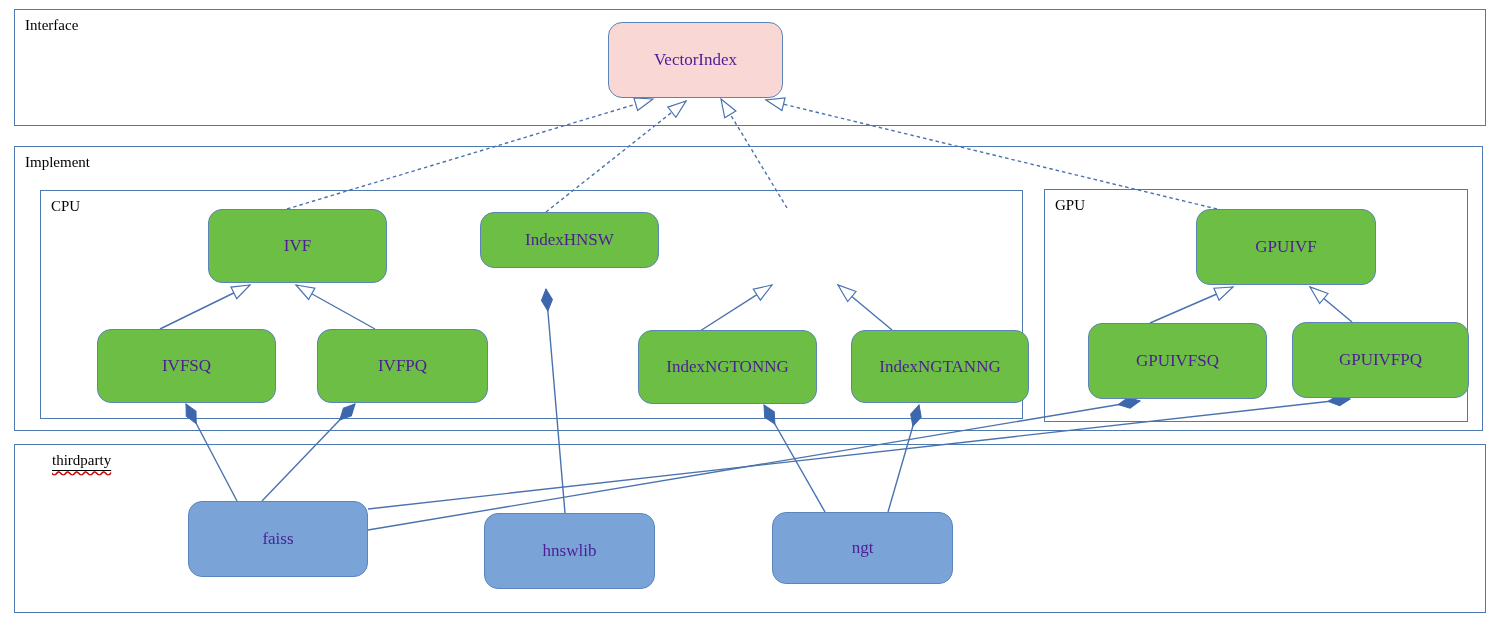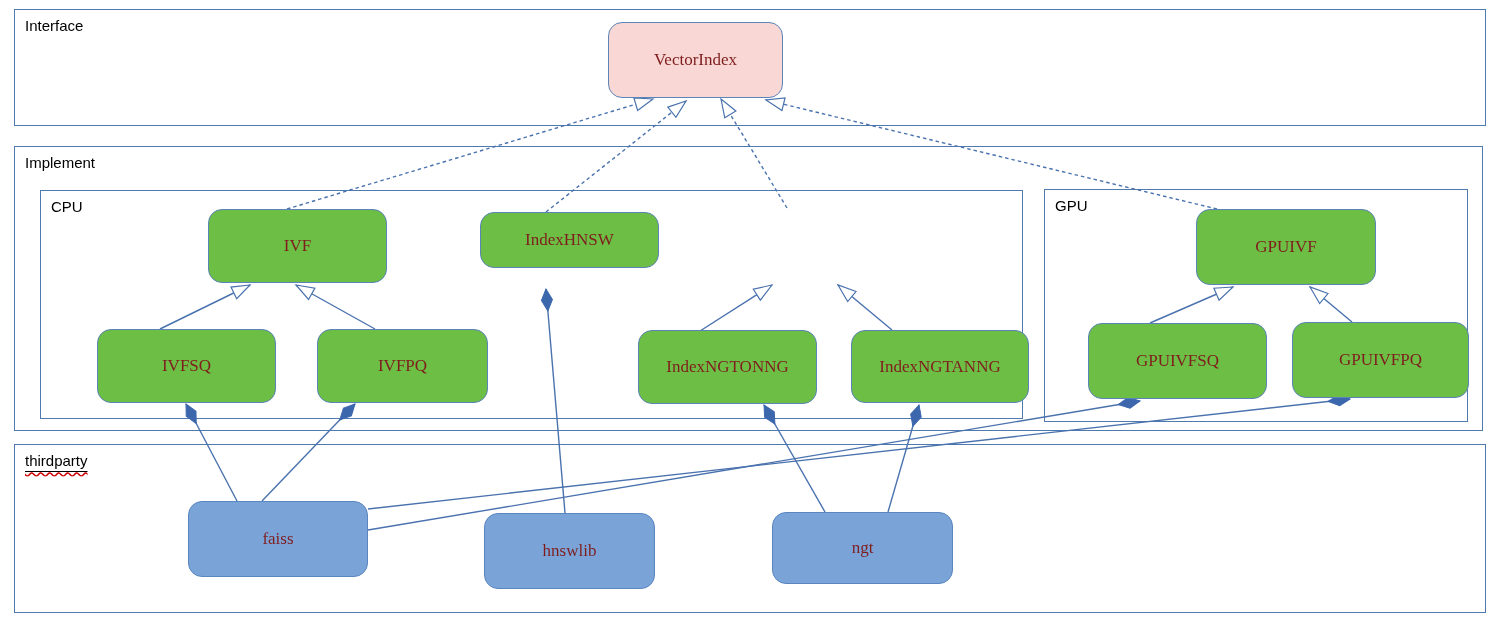--- a/index.html
+++ b/index.html
@@ -18,26 +18,28 @@
     background: transparent;
     z-index: 0;
   }
   .container-label {
     position: absolute;
     top: 7px;
     left: 10px;
     font-size: 15px;
     color: #000000;
     white-space: nowrap;
+    font-family: Liberation Serif, serif;
   }
   .squiggle {
     text-decoration-line: underline;
     text-decoration-style: wavy;
     text-decoration-color: var(--squiggle, #cc0000);
     text-underline-offset: 5px;
+    margin-left: 27px;
   }
   .squiggle .underlined {
     text-decoration-line: underline;
     text-decoration-style: solid;
     text-decoration-color: #000000;
   }
   svg.edges {
     position: absolute;
     left: 0; top: 0;
     z-index: 1;
@@ -52,21 +54,21 @@
   .node {
     position: absolute;
     display: flex;
     align-items: center;
     justify-content: center;
     box-sizing: border-box;
     border-radius: 14px;
     border: 1.5px solid var(--node-border, #5b84b8);
     font-family: "Liberation Serif", serif;
     font-size: 17px;
-    color: #7f1d1d;
+    color: #4c1d95;
     z-index: 2;
     text-align: center;
   }
   .node.green { background: var(--node-green, #6cbe45); margin-left: 24px; }
   .node.pink  { background: var(--node-pink, #f8d7d4); }
   .node.blue  { background: var(--node-blue, #7aa4d8); border-color: var(--node-blue-border, #5a86c0); }
   .node-label { pointer-events: none; }
 </style>
 </head>
 <body>

